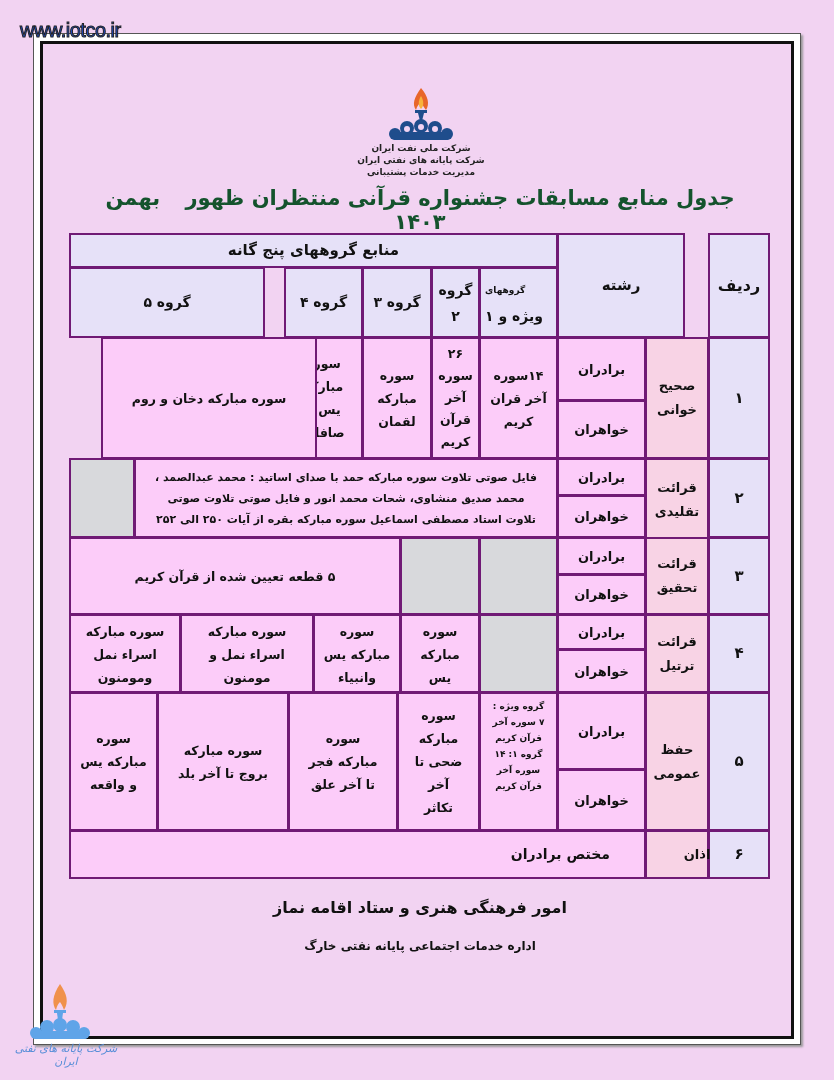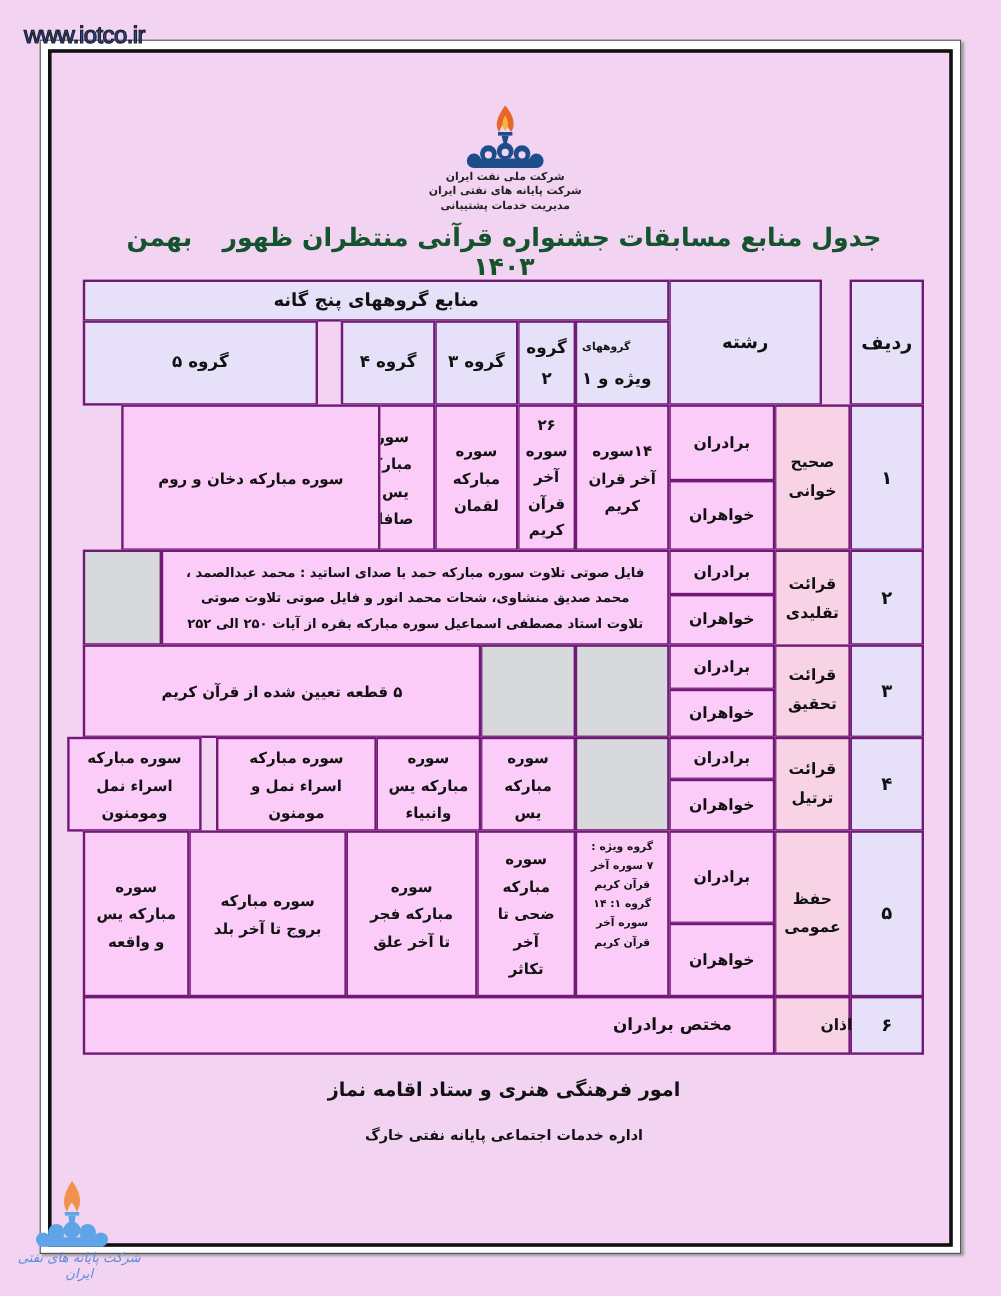--- a/index.html
+++ b/index.html
@@ -96,21 +96,21 @@
 <div class="cell dat" style="left:69px;top:537px;width:332px;height:78px;">۵ قطعه تعیین شده از قرآن کریم</div>
 
 <div class="cell num" style="left:708px;top:614px;width:62px;height:79px;">۴</div>
 <div class="cell cat" style="left:645px;top:614px;width:64px;height:79px;padding:0 10px;">قرائت ترتیل</div>
 <div class="cell sex" style="left:557px;top:614px;width:89px;height:36px;">برادران</div>
 <div class="cell sex" style="left:557px;top:649px;width:89px;height:44px;">خواهران</div>
 <div class="cell gray" style="left:479px;top:614px;width:79px;height:79px;"></div>
 <div class="cell dat" style="left:400px;top:614px;width:80px;height:79px;align-items:flex-start;padding:4px 8px;">سوره مبارکه یس</div>
 <div class="cell dat" style="left:313px;top:614px;width:88px;height:79px;align-items:flex-start;padding:4px 6px;">سوره مبارکه یس وانبیاء</div>
 <div class="cell dat" style="left:180px;top:614px;width:134px;height:79px;align-items:flex-start;padding:4px 16px;">سوره مبارکه اسراء نمل و مومنون</div>
-<div class="cell dat" style="left:56px;top:614px;width:112px;height:79px;align-items:flex-start;padding:4px 12px;">سوره مبارکه اسراء نمل ومومنون</div>
+<div class="cell dat" style="left:69px;top:614px;width:112px;height:79px;align-items:flex-start;padding:4px 12px;">سوره مبارکه اسراء نمل ومومنون</div>
 
 <div class="cell num" style="left:708px;top:692px;width:62px;height:139px;">۵</div>
 <div class="cell cat" style="left:645px;top:692px;width:64px;height:139px;padding:0 12px;">حفظ عمومی</div>
 <div class="cell sex" style="left:557px;top:692px;width:89px;height:78px;">برادران</div>
 <div class="cell sex" style="left:557px;top:769px;width:89px;height:62px;">خواهران</div>
 <div class="cell dat small" style="left:479px;top:692px;width:79px;height:139px;align-items:flex-start;padding:4px 8px;">گروه ویژه : ۷ سوره آخر قرآن کریم گروه ۱: ۱۴ سوره آخر قرآن کریم</div>
 <div class="cell dat" style="left:397px;top:692px;width:83px;height:139px;padding:0 14px;">سوره مبارکه ضحی تا آخر تکاثر</div>
 <div class="cell dat" style="left:288px;top:692px;width:110px;height:139px;padding:0 14px;">سوره مبارکه فجر تا آخر علق</div>
 <div class="cell dat" style="left:157px;top:692px;width:132px;height:139px;padding:0 14px;">سوره مبارکه بروج تا آخر بلد</div>
 <div class="cell dat" style="left:69px;top:692px;width:89px;height:139px;padding:0 8px;">سوره مبارکه یس و واقعه</div>

